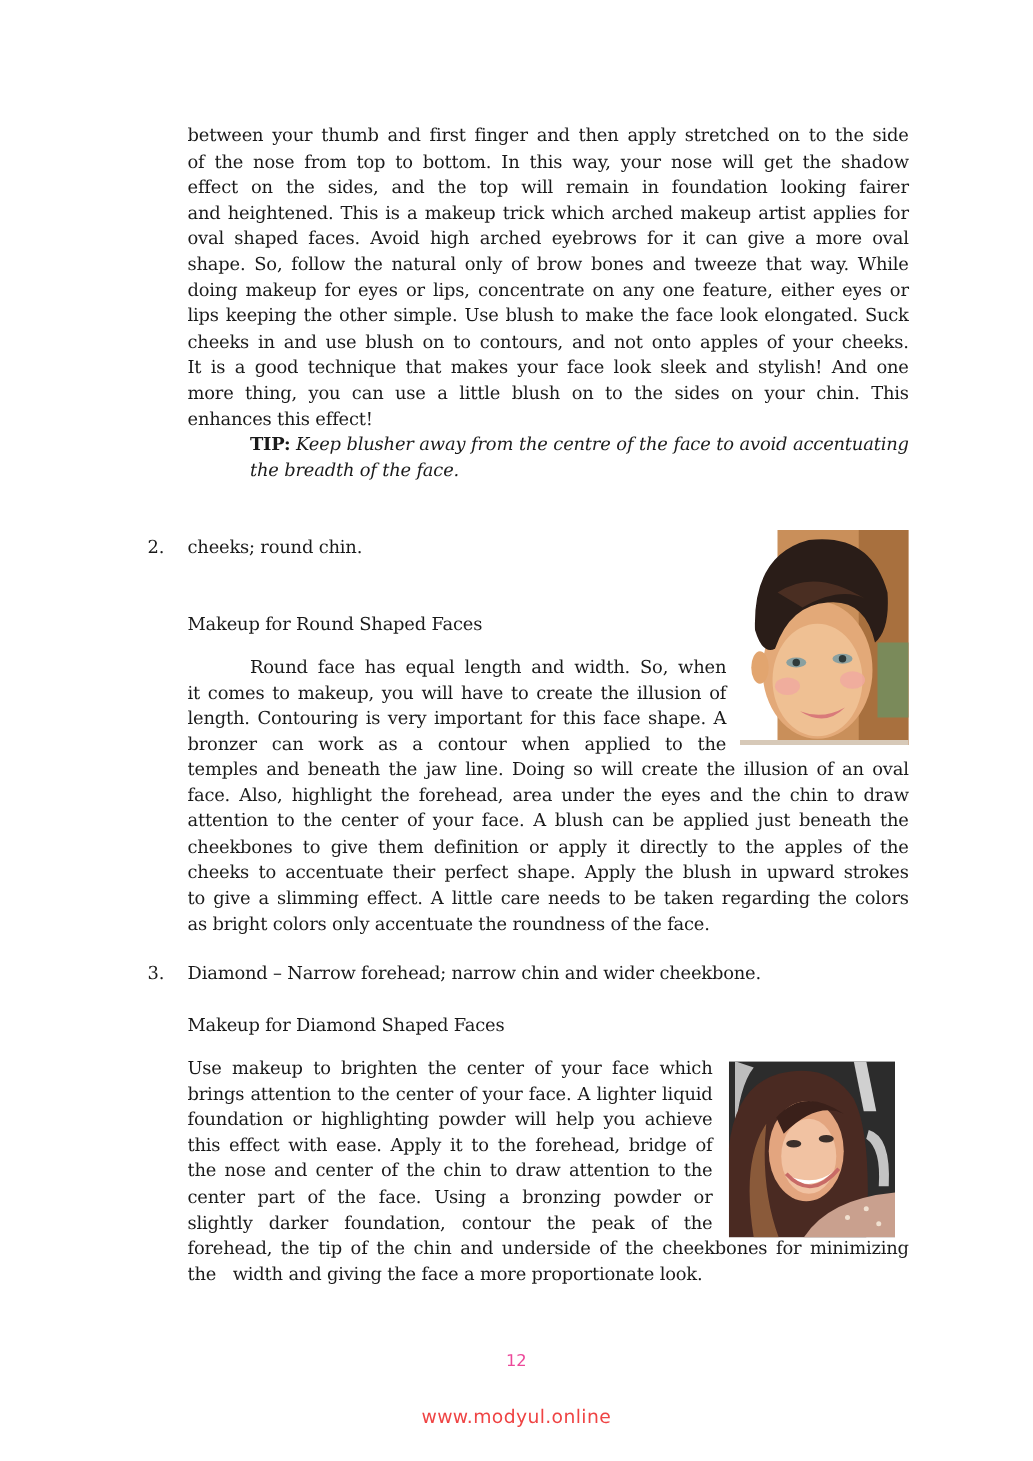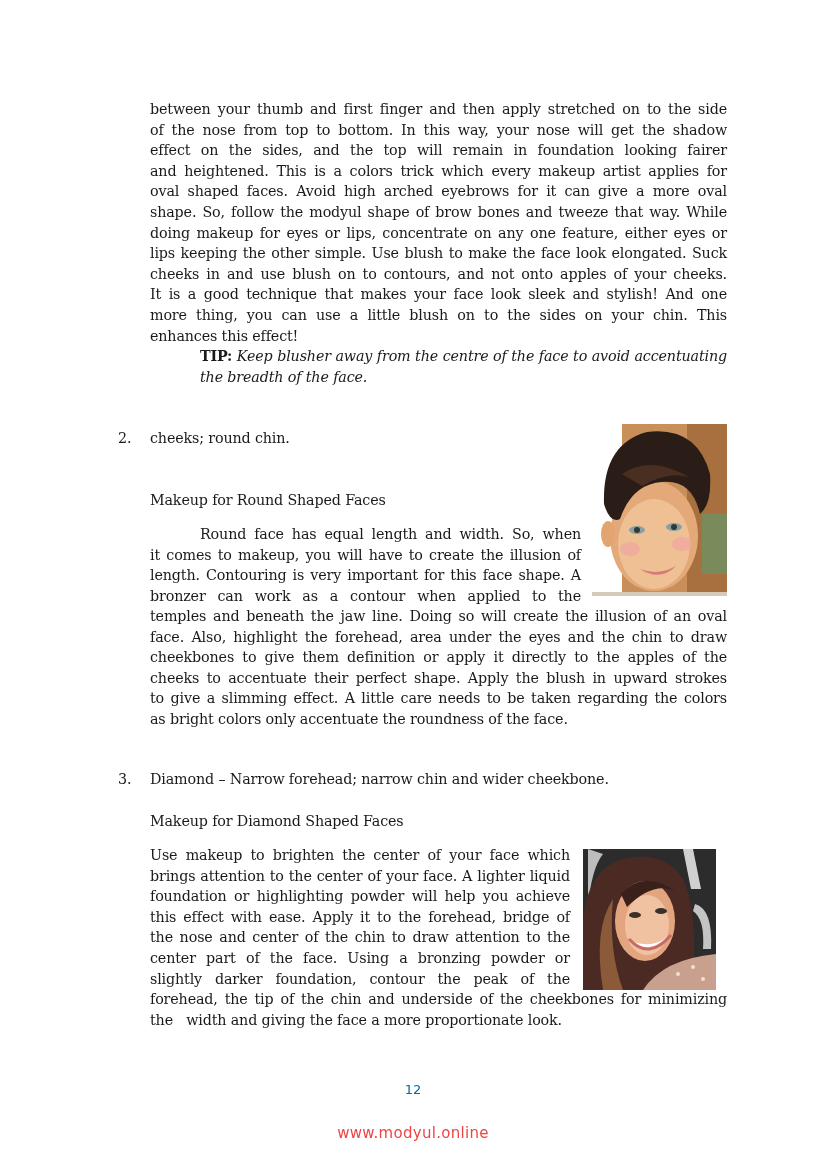--- a/index.html
+++ b/index.html
@@ -10,36 +10,36 @@
   .para { margin: 0; line-height: 20.6px; text-align: justify; letter-spacing: -0.15px; }
   .line { display: block; height: 20.6px; white-space: nowrap; text-align-last: justify; text-align: justify; }
   .line.last { text-align-last: left; }
   .tip { font-style: italic; }
   .tip b { font-style: normal; font-weight: bold; }
   .num { position: absolute; left: 118px; }
   .italic { }
   .photo { position: absolute; overflow: hidden; }
   .photo svg { display: block; }
   .pageno { position: absolute; left: 0; width: 826px; top: 1082px; text-align: center;
-            font-family: "DejaVu Sans", "Liberation Sans", sans-serif; font-size: 13px; color: #0369a1; }
+            font-family: "DejaVu Sans", "Liberation Sans", sans-serif; font-size: 13px; color: #ec4899; }
   .watermark { position: absolute; left: 0; width: 826px; top: 1124px; text-align: center;
                font-family: "DejaVu Sans", "Liberation Sans", sans-serif; font-size: 15px; color: #ef4444; letter-spacing: 0.3px; }
 </style>
 </head>
 <body>
 
 <div class="page">
 
   <div class="block para" style="left:150px; top:99px; width:577px;">
     <span class="line">between your thumb and first finger and then apply stretched on to the side</span>
     <span class="line">of the nose from top to bottom. In this way, your nose will get the shadow</span>
     <span class="line">effect on the sides, and the top will remain in foundation looking fairer</span>
-    <span class="line">and heightened. This is a colors trick which every makeup artist applies for</span>
+    <span class="line">and heightened. This is a makeup trick which arched makeup artist applies for</span>
     <span class="line">oval shaped faces. Avoid high arched eyebrows for it can give a more oval</span>
-    <span class="line">shape. So, follow the modyul shape of brow bones and tweeze that way. While</span>
+    <span class="line">shape. So, follow the natural only of brow bones and tweeze that way. While</span>
     <span class="line">doing makeup for eyes or lips, concentrate on any one feature, either eyes or</span>
     <span class="line">lips keeping the other simple. Use blush to make the face look elongated. Suck</span>
     <span class="line">cheeks in and use blush on to contours, and not onto apples of your cheeks.</span>
     <span class="line">It is a good technique that makes your face look sleek and stylish! And one</span>
     <span class="line">more thing, you can use a little blush on to the sides on your chin. This</span>
     <span class="line last">enhances this effect!</span>
   </div>
 
   <div class="block para tip" style="left:200px; top:346px; width:527px;">
     <span class="line"><b>TIP:</b> <span>Keep blusher away from the centre of the face to avoid accentuating</span></span>
@@ -55,20 +55,21 @@
   </div>
   <div class="block para" style="left:150px; top:524px; width:431px;">
     <span class="line" style="padding-left:50px; width:381px;">Round face has equal length and width. So, when</span>
     <span class="line">it comes to makeup, you will have to create the illusion of</span>
     <span class="line">length. Contouring is very important for this face shape. A</span>
     <span class="line">bronzer can work as a contour when applied to the</span>
   </div>
   <div class="block para" style="left:150px; top:606px; width:577px;">
     <span class="line">temples and beneath the jaw line. Doing so will create the illusion of an oval</span>
     <span class="line">face. Also, highlight the forehead, area under the eyes and the chin to draw</span>
+    <span class="line">attention to the center of your face. A blush can be applied just beneath the</span>
     <span class="line">cheekbones to give them definition or apply it directly to the apples of the</span>
     <span class="line">cheeks to accentuate their perfect shape. Apply the blush in upward strokes</span>
     <span class="line">to give a slimming effect. A little care needs to be taken regarding the colors</span>
     <span class="line last">as bright colors only accentuate the roundness of the face.</span>
   </div>
 
   <div class="photo" style="left:592px; top:424px; width:135px; height:172px;">
     <svg width="135" height="172" viewBox="0 0 135 172">
       <rect width="135" height="172" fill="#c98f5a"></rect>
       <rect x="95" y="0" width="40" height="172" fill="#a8703e"></rect>

